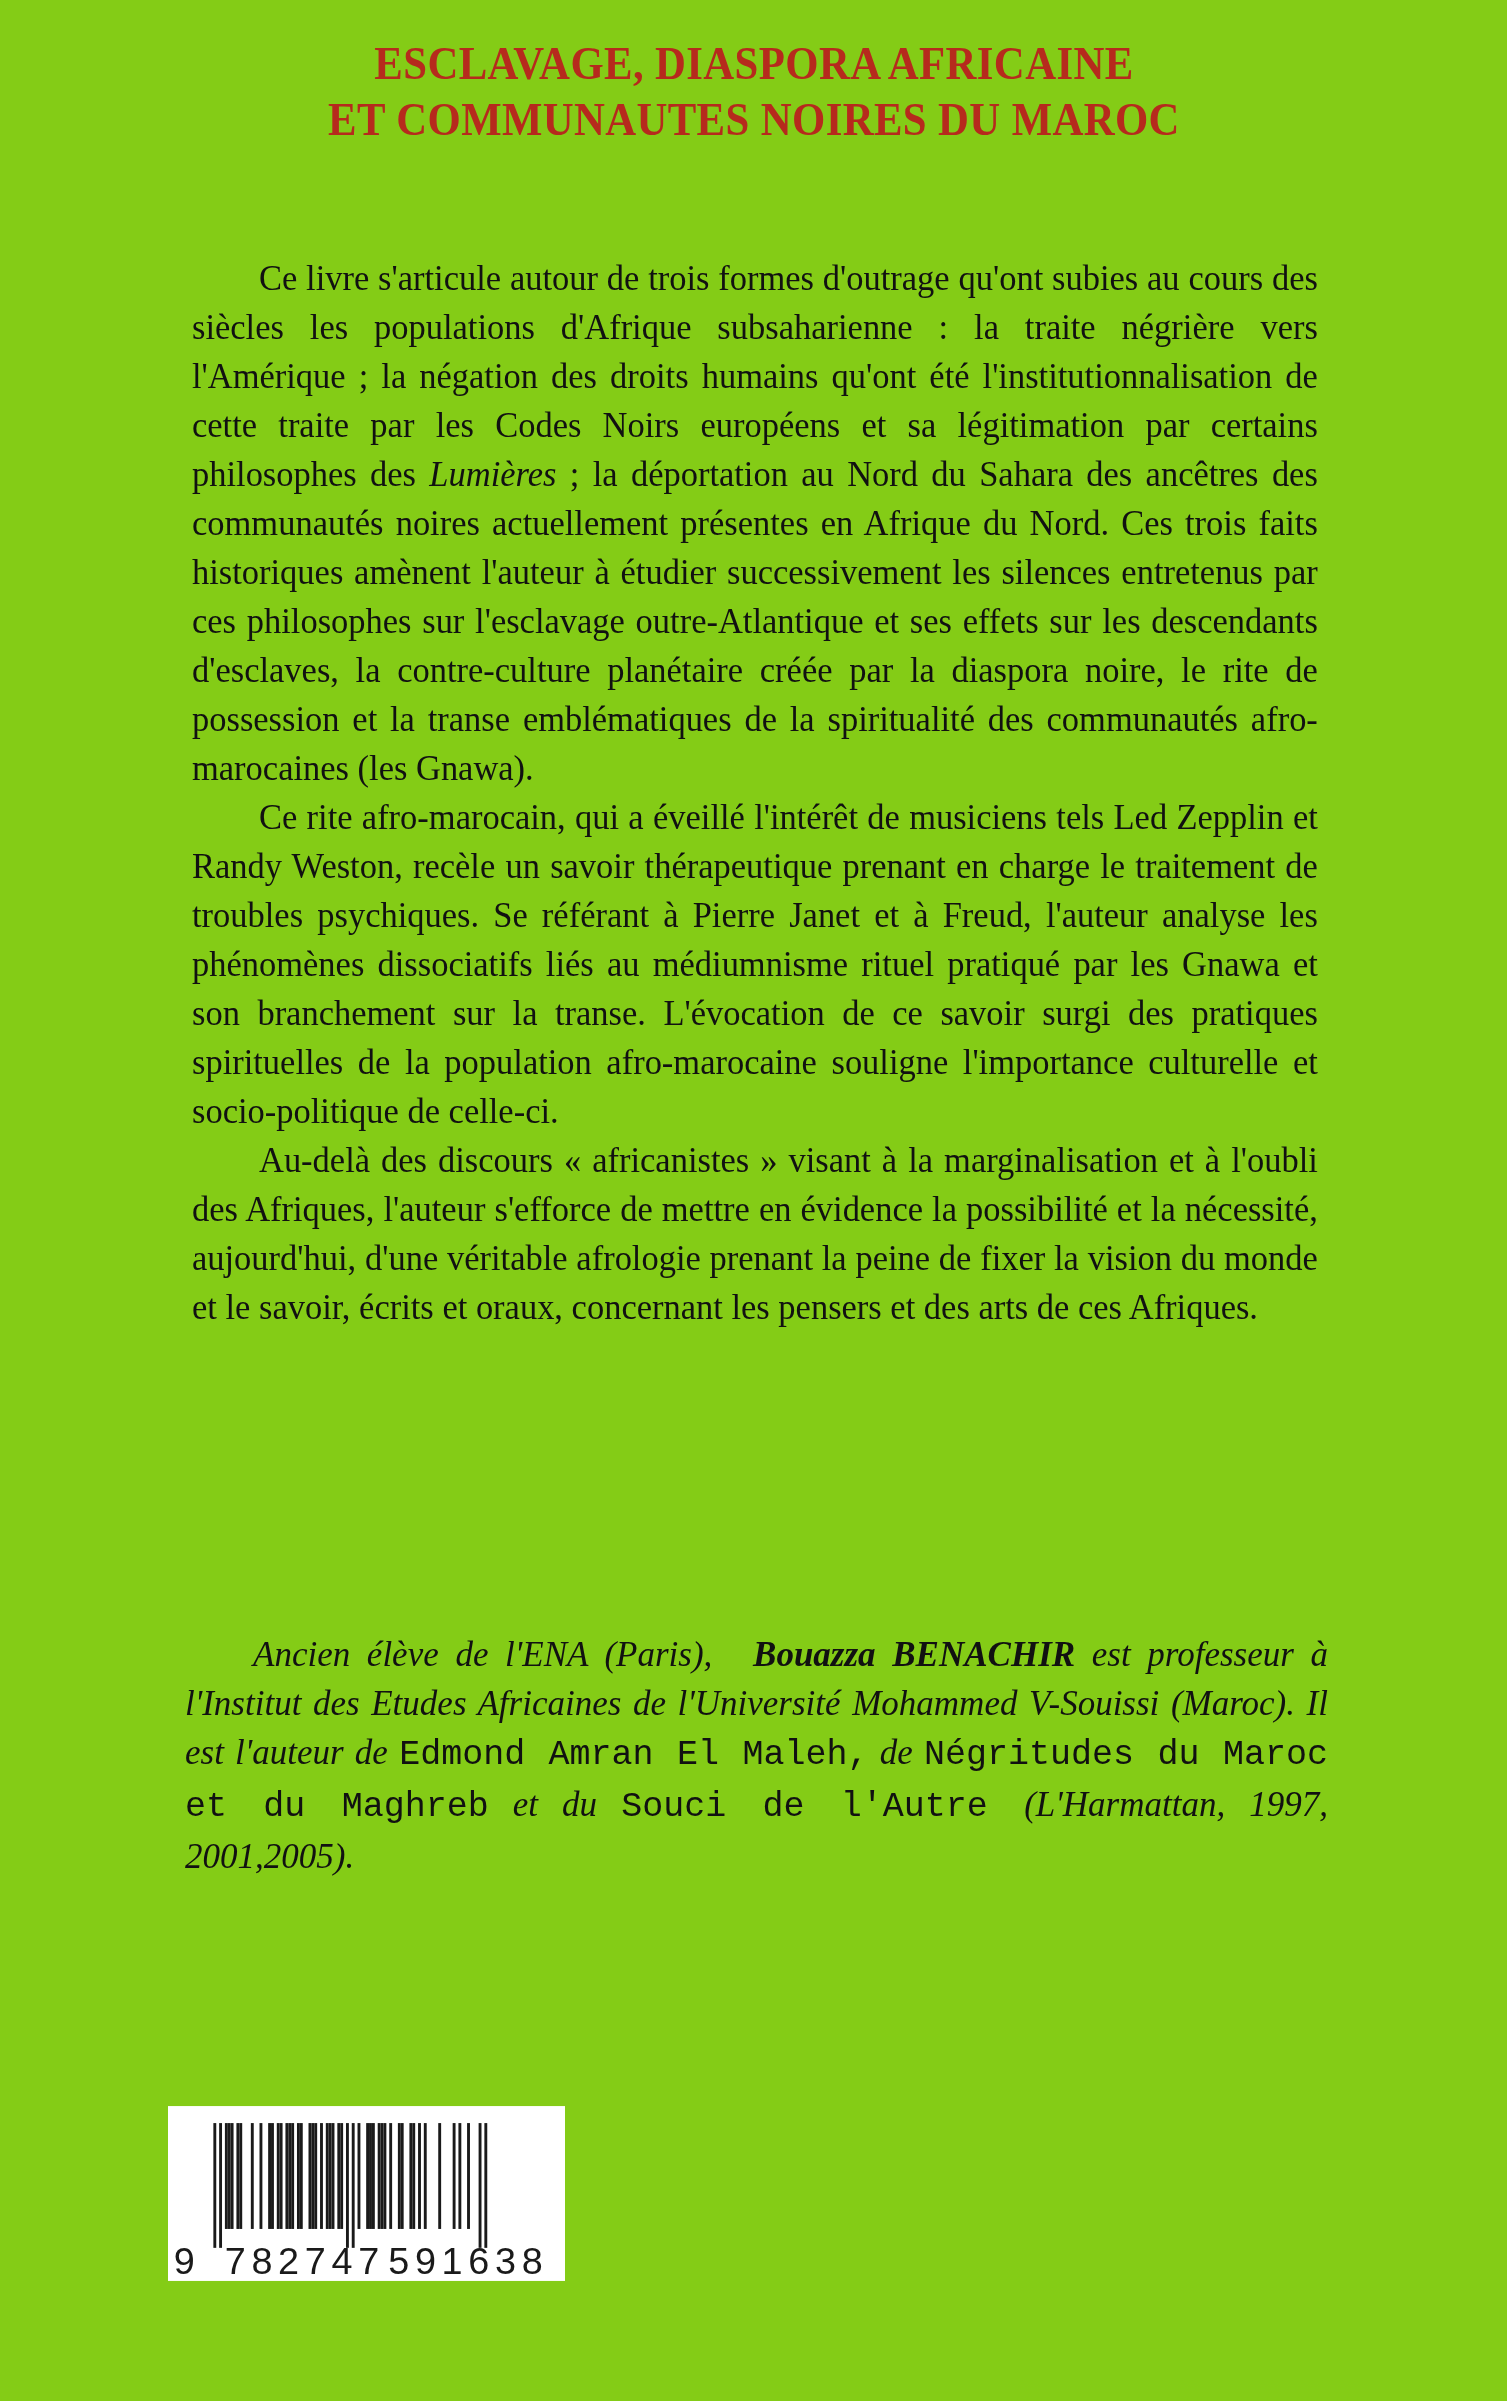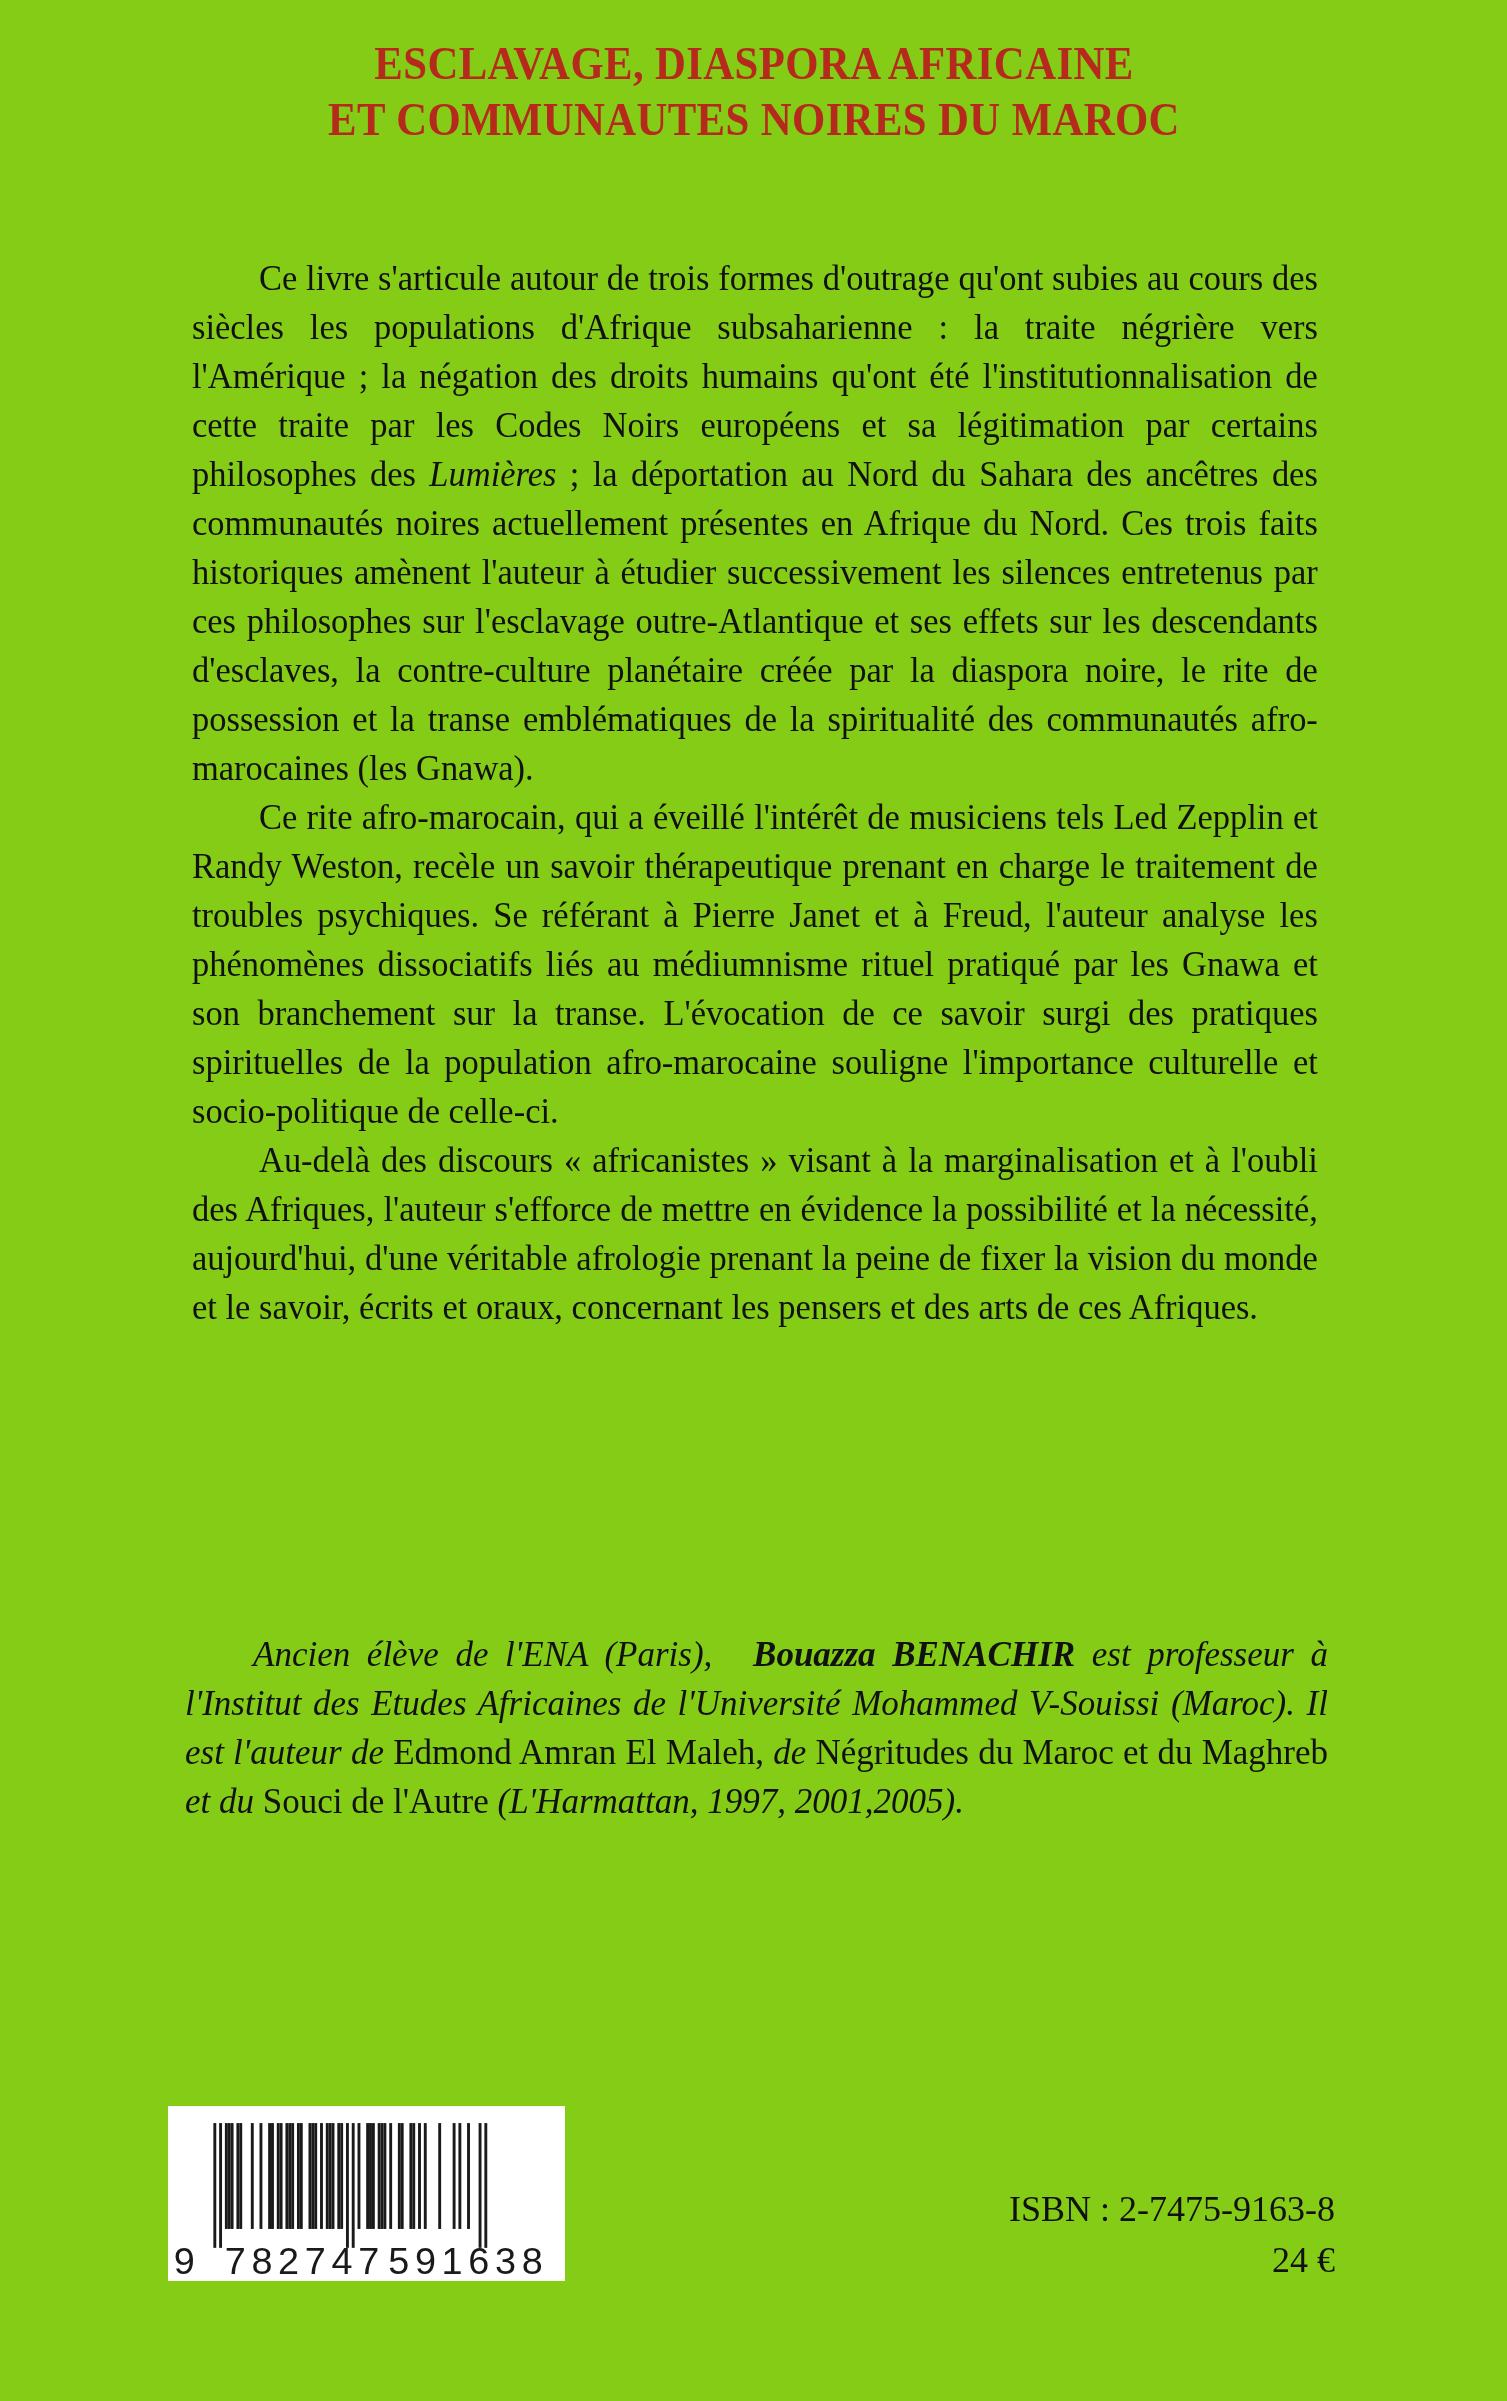--- a/index.html
+++ b/index.html
@@ -73,21 +73,21 @@
   }
   .bio {
     margin: 0;
     text-align: justify;
     font-style: italic;
     font-size: 35px;
     line-height: 49px;
     text-indent: 68px;
   }
   .bio b { font-weight: bold; font-style: italic; margin-left: 24px; }
-  .bio .roman { font-style: normal; }
+  .bio .roman { font-style: normal; font-family: Liberation Mono, monospace; }
 
   
   .barcode-area {
     position: absolute;
     left: 168px;
     top: 2106px;
     width: 397px;
     height: 175px;
   }
   .barcode-svg { display: block; }
@@ -183,19 +183,15 @@
           <rect x="316.40" y="18" width="3.05" height="112"></rect>
           <rect x="328.60" y="18" width="3.05" height="132"></rect>
           <rect x="334.70" y="18" width="3.05" height="132"></rect>
         </g>
       <text id="bc-left" x="6" y="178" font-family="Liberation Sans, sans-serif" font-size="40" fill="#1a1a1a">9</text>
       <text id="bc-g1" x="60" y="178" font-family="Liberation Sans, sans-serif" font-size="40" letter-spacing="6" fill="#1a1a1a">782747</text>
       <text id="bc-g2" x="233" y="178" font-family="Liberation Sans, sans-serif" font-size="40" letter-spacing="6" fill="#1a1a1a">591638</text>
     </svg>
   </div>
 
-  <div class="isbn-block">
-    <div class="isbn-line">ISBN : 2-7475-9163-8</div>
-    <div class="price-line">24 €</div>
-  </div>
 
 </div>
 
 
 </body></html>

